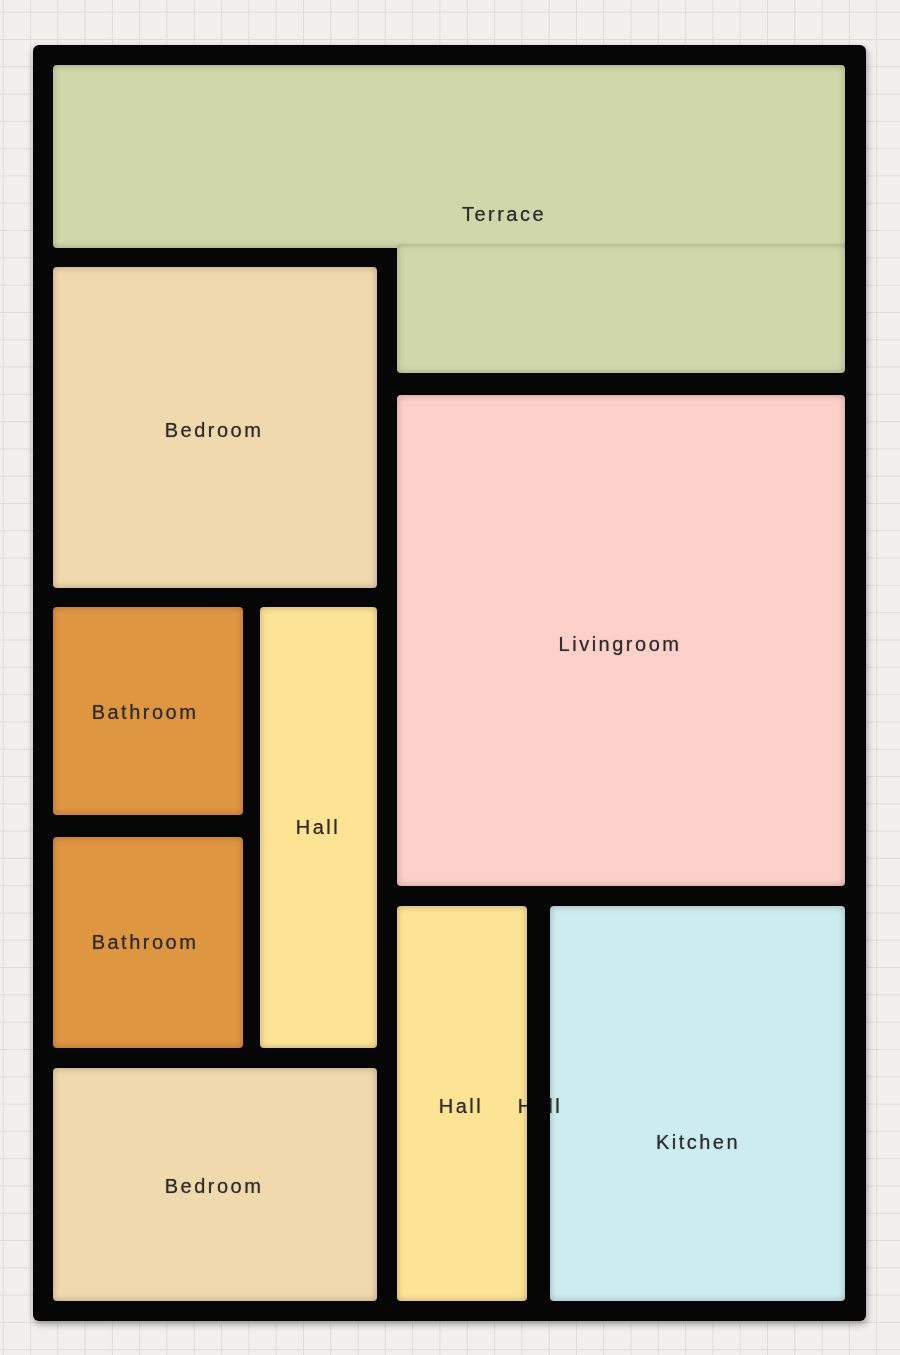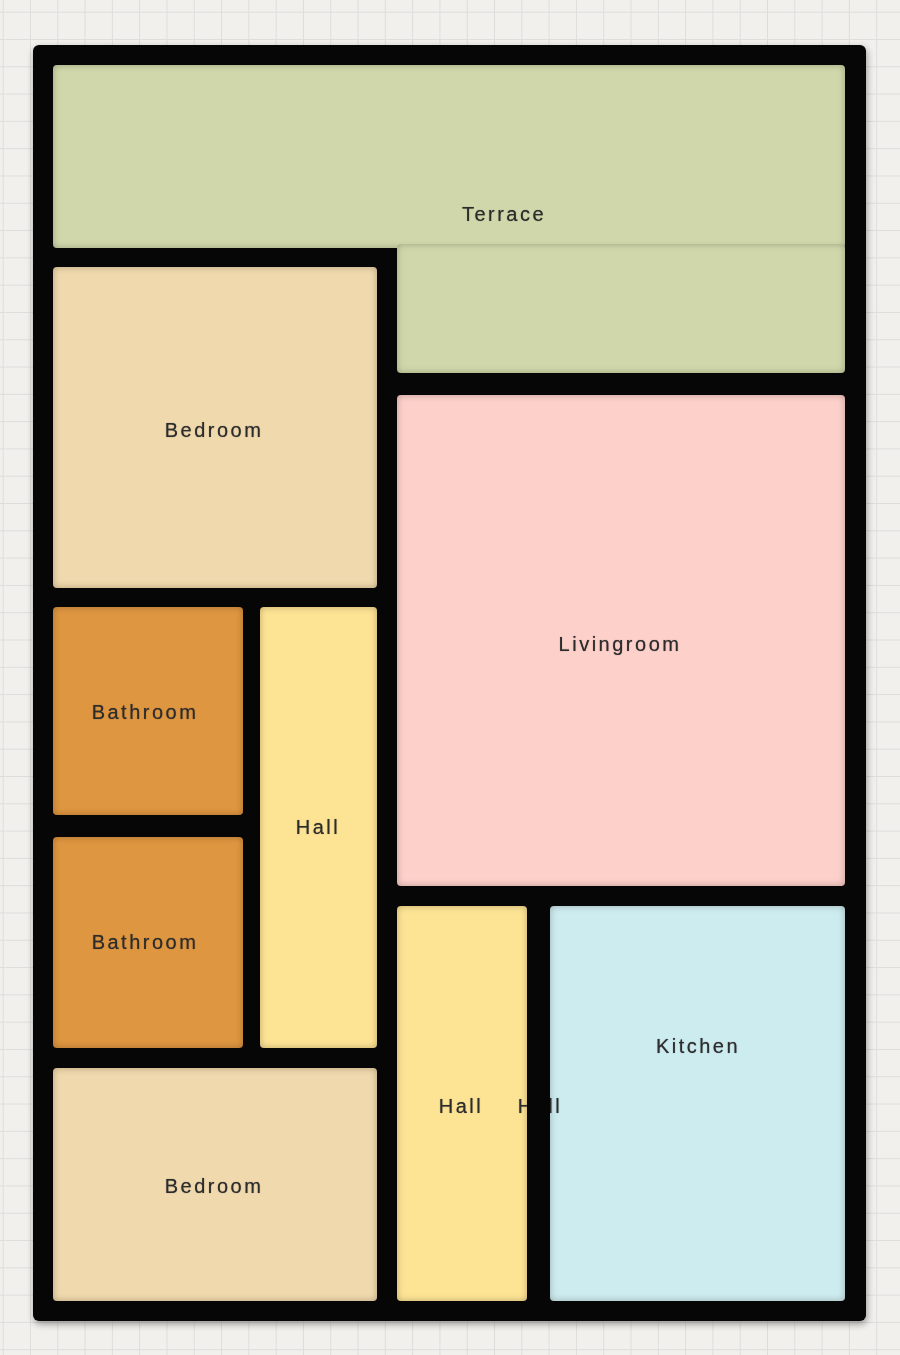--- a/index.html
+++ b/index.html
@@ -74,15 +74,15 @@
     <div class="room" style="left: 53px; top: 837px; width: 190px; height: 211px; background: rgb(223, 150, 64);"></div>
     <div class="room-label" style="left: 145px; top: 942px;">Bathroom</div>
     <div class="room" style="left: 260px; top: 607px; width: 117px; height: 441px; background: rgb(253, 228, 149);"></div>
     <div class="room-label" style="left: 318px; top: 827px;">Hall</div>
     <div class="room" style="left: 53px; top: 1068px; width: 324px; height: 233px; background: rgb(240, 217, 173);"></div>
     <div class="room-label" style="left: 214px; top: 1186px;">Bedroom</div>
     <div class="room" style="left: 397px; top: 906px; width: 130px; height: 395px; background: rgb(253, 228, 149);"></div>
     <div class="room-label" style="left: 461px; top: 1106px;">Hall</div>
     <div class="room-label under-wall" style="left: 540px; top: 1106px;">Hall</div>
     <div class="room" style="left: 550px; top: 906px; width: 295px; height: 395px; background: rgb(205, 236, 240);"></div>
-    <div class="room-label" style="left: 698px; top: 1046px;">Kitchen</div>
+    <div class="room-label" style="left: 698px; top: 1142px;">Kitchen</div>
     <div class="wall-overlay" style="left: 527px; top: 906px; width: 23px; height: 395px; background: rgb(6, 6, 6);"></div>
   </div>
 
 </body></html>

